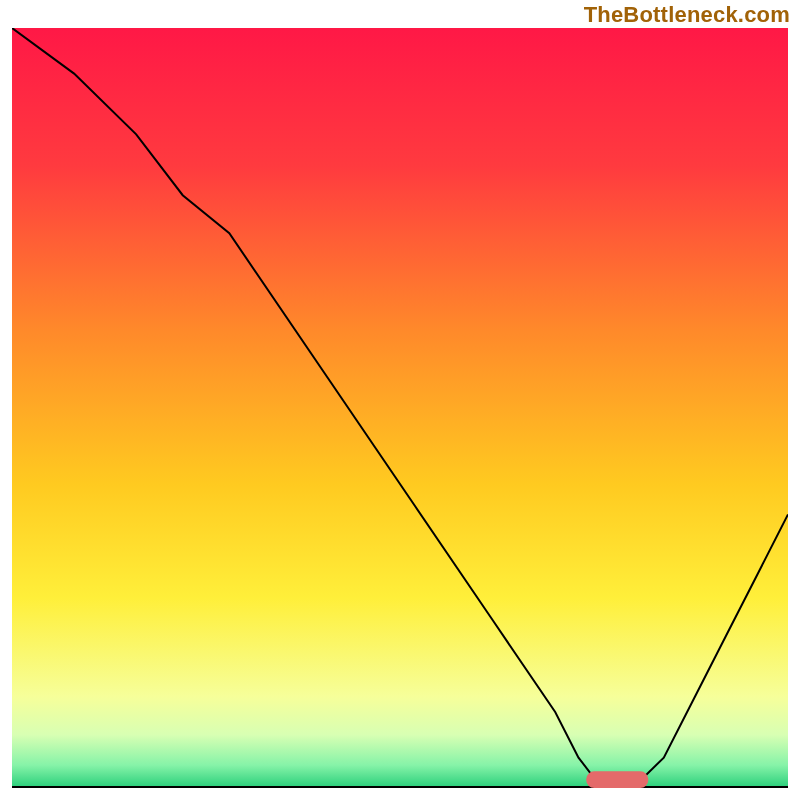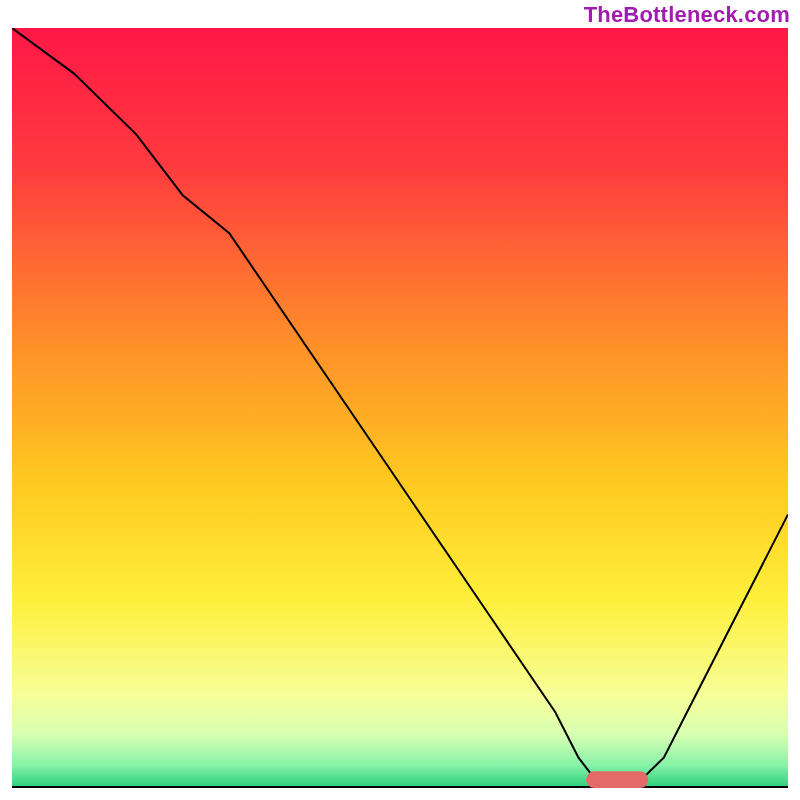--- a/index.html
+++ b/index.html
@@ -16,21 +16,21 @@
     width: 800px;
     height: 800px;
     box-sizing: border-box;
   }
   .watermark {
     position: absolute;
     top: 2px;
     right: 10px;
     font-size: 22px;
     font-weight: 600;
-    color: #a21caf;
+    color: #a16207;
     letter-spacing: 0.2px;
     z-index: 10;
   }
   .plot {
     position: absolute;
     left: 12px;
     top: 28px;
     width: 776px;
     height: 760px;
   }

